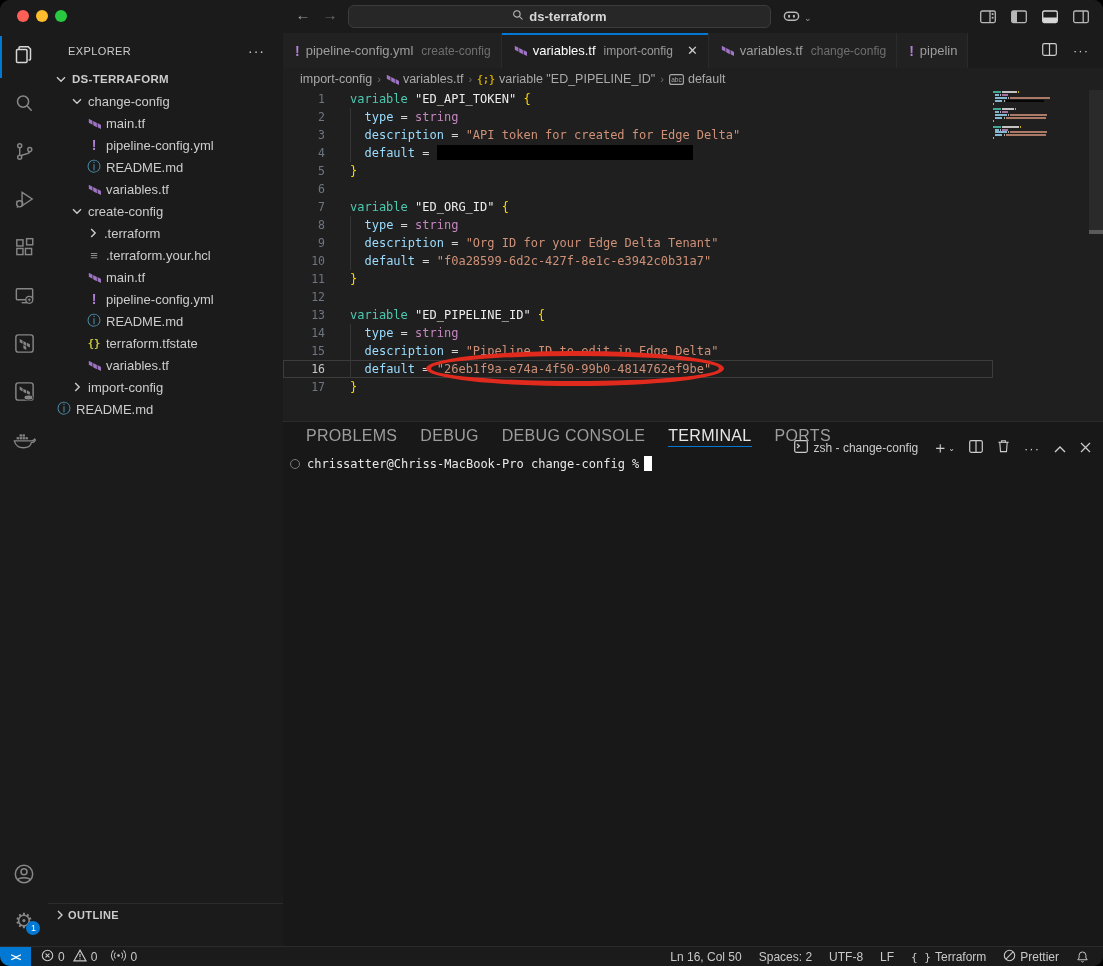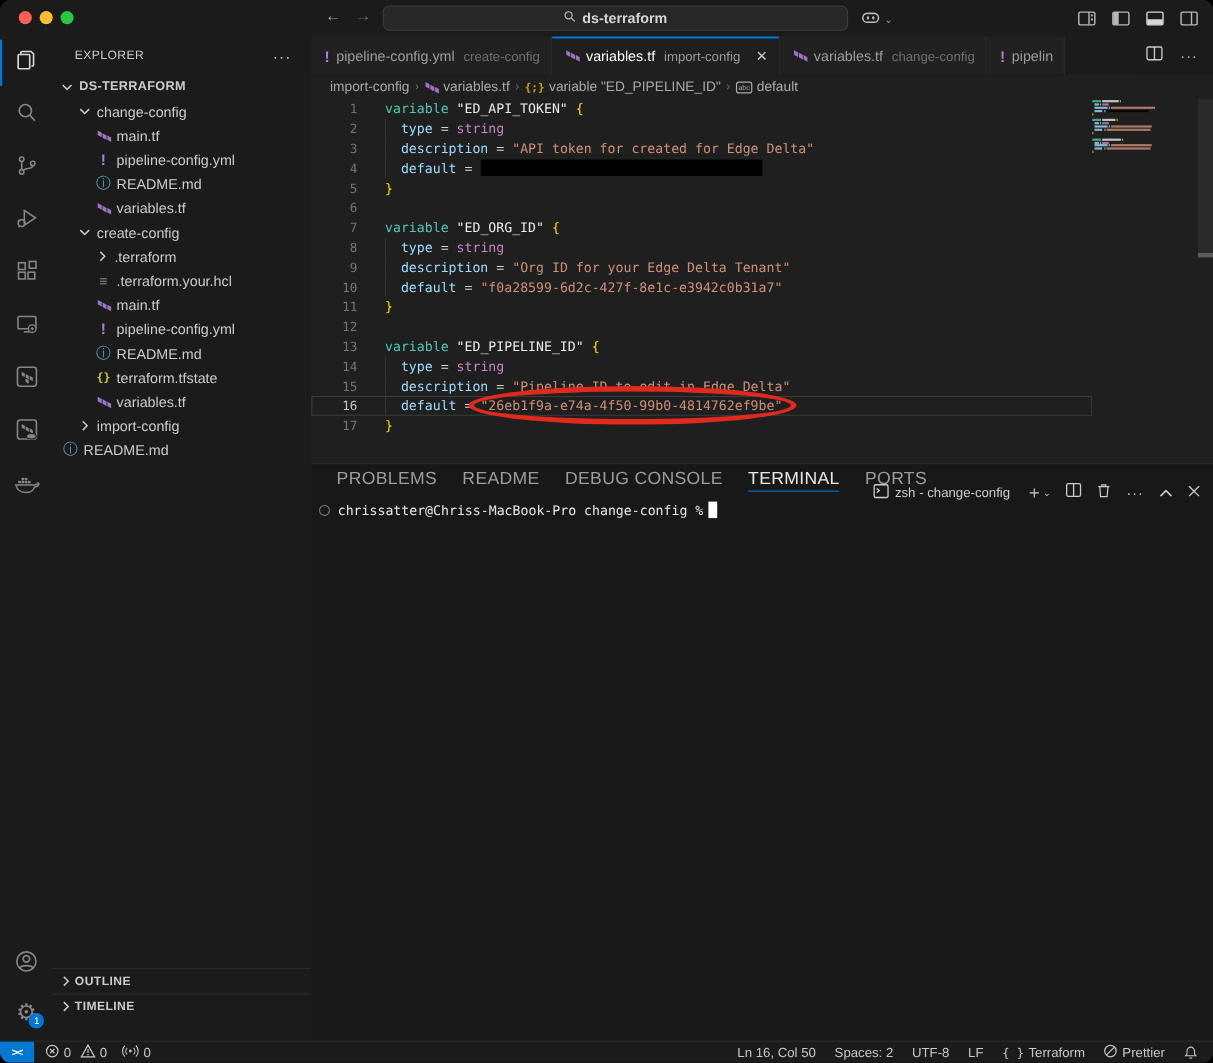--- a/index.html
+++ b/index.html
@@ -372,28 +372,20 @@
         </div>
       </div>
     <div class="sb-sections">
       <div class="sb-section">
         <span class="twisty">
             <svg width="8" height="10" viewBox="0 0 8 10">
               <path d="M2 1l4 4-4 4" fill="none" stroke="#cccccc" stroke-width="1.4"></path>
             </svg>
           </span>
         <span>OUTLINE</span>
-      </div>
-      <div class="sb-section">
-        <span class="twisty">
-            <svg width="8" height="10" viewBox="0 0 8 10">
-              <path d="M2 1l4 4-4 4" fill="none" stroke="#cccccc" stroke-width="1.4"></path>
-            </svg>
-          </span>
-        <span>TIMELINE</span>
       </div>
     </div>
   </div>
 
   <div class="tabsbar" id="tabsbar">
       <div class="tab">
         <span style="display:inline-flex;align-items:center;">
           <span style="color:#b180d7;font-weight:bold;font-size:14px;line-height:1;">!</span>
         </span>
         <span>pipeline-config.yml</span>
@@ -568,21 +560,21 @@
           <div class="mm-seg" style="left: 0px; width: 1px; background: rgb(255, 215, 0);"></div>
         </div>
       </div>
     <div class="scroll-slider"></div>
     <div class="scroll-tick"></div>
   </div>
 
   <div class="panel">
     <div class="panel-header" id="panelheader">
         <div class="ptab">PROBLEMS</div>
-        <div class="ptab">README</div>
+        <div class="ptab">DEBUG</div>
         <div class="ptab">DEBUG CONSOLE</div>
         <div class="ptab active">TERMINAL</div>
         <div class="ptab">PORTS</div>
       </div>
     <div class="panel-right" id="panelright">
       <span class="term-title">
         <span><svg width="14" height="13" viewBox="0 0 14 13">
               <rect x="0.7" y="0.7" width="12.6" height="11.6" rx="1.5" fill="none" stroke="#cccccc" stroke-width="1.2"></rect>
               <path d="M3 4l2.4 2L3 8" fill="none" stroke="#cccccc" stroke-width="1.2"></path>
             </svg></span>

